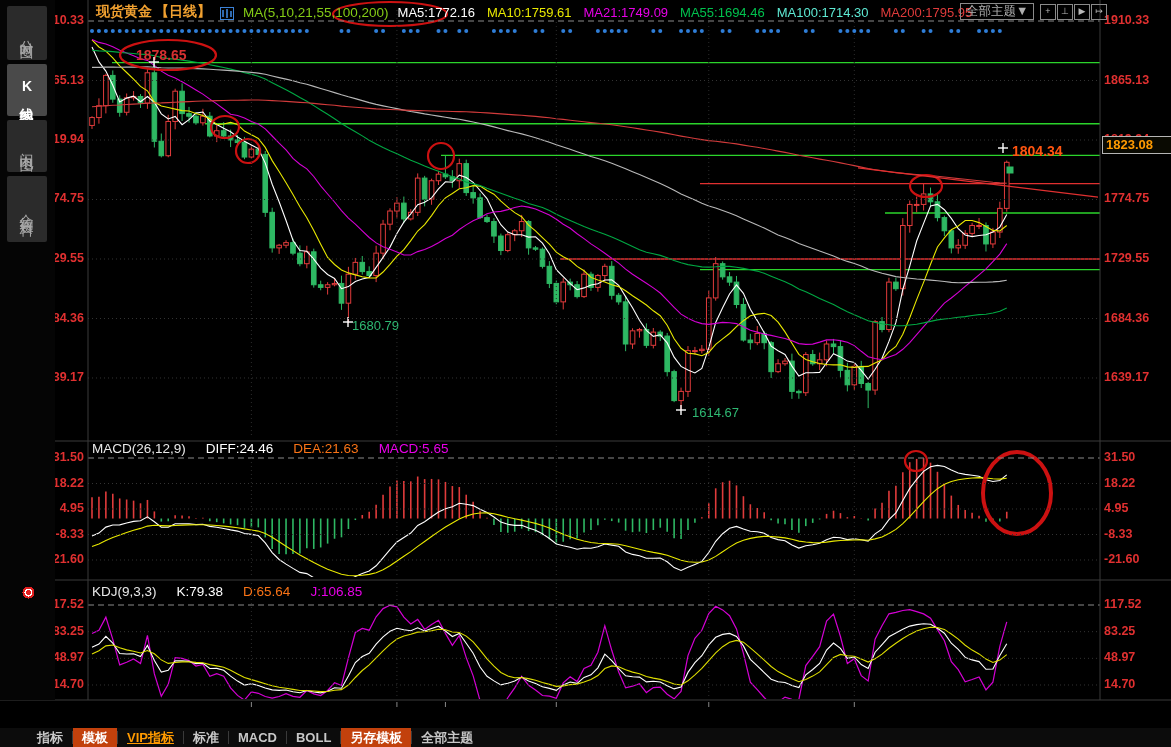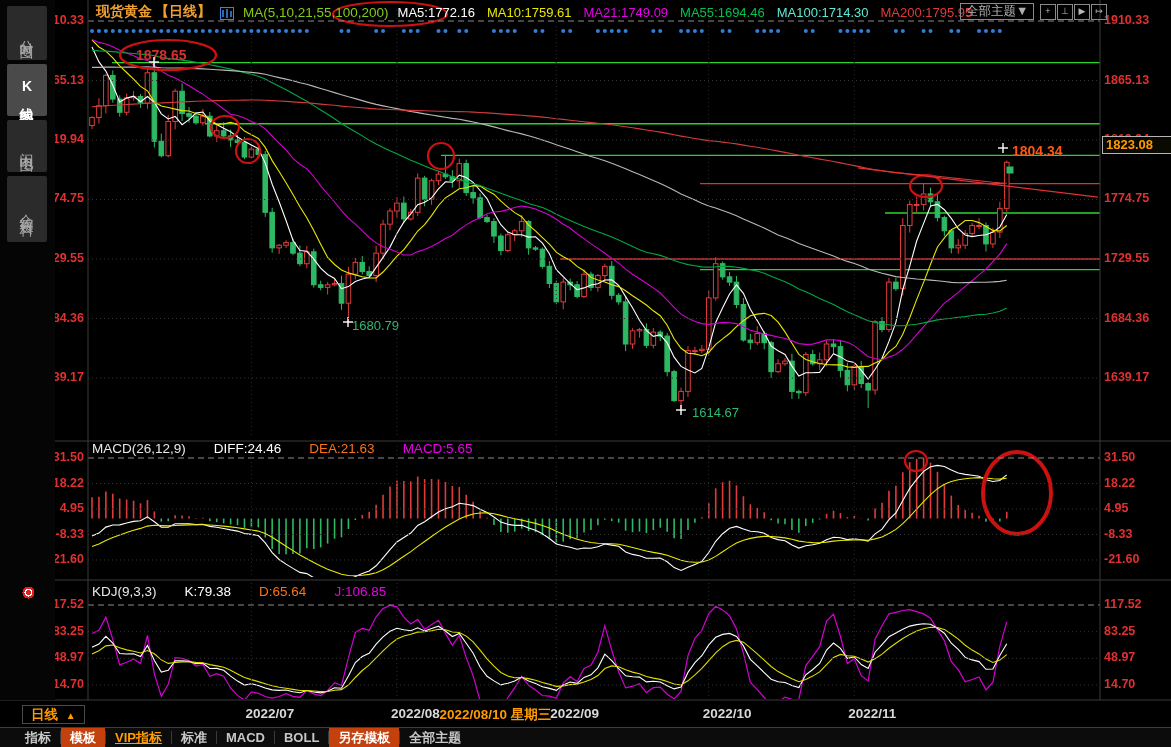--- a/index.html
+++ b/index.html
@@ -23,31 +23,31 @@
     border:1px solid #8a8a8a;color:#b0b0b0;font-size:12.5px;z-index:7;cursor:pointer;}
   .ticon{position:absolute;top:4px;width:14px;height:14px;border:1px solid #8a8a8a;color:#b9b9b9;
     font-size:9px;line-height:13px;text-align:center;z-index:7;cursor:pointer;}
   
   .axlbl{position:absolute;font-size:12.5px;font-weight:bold;color:#e03030;z-index:4;}
   .tagbox{left:1102px;top:136px;width:66px;height:16px;background:#0a0a02;border:1px solid #b5b5b5;
     color:#ff9a00;font-weight:bold;font-size:13px;line-height:16px;padding-left:3px;z-index:8;}
   .alerticon{left:22px;top:586px;width:13px;height:13px;border-radius:50%;z-index:6;
     background:radial-gradient(circle,#e02020 0 2.5px,#ffffff 2.5px 4px,#e02020 4px 6px,rgba(0,0,0,0) 6px);}
   
-  .phead{position:absolute;left:92px;display:flex;gap:28px;font-size:13.5px;z-index:6;white-space:nowrap;}
+  .phead{position:absolute;left:92px;display:flex;gap:20px;font-size:13.5px;z-index:6;white-space:nowrap;}
   .phead .t{color:#e8e8e8;} .phead .w{color:#ffffff;} .phead .y{color:#f97316;} .phead .m{color:#e800e8;}
   
   .daterow{left:0;top:701px;width:1171px;height:26px;background:#000;z-index:6;border-bottom:1px solid #3c3c3c;}
   .pbox{position:absolute;left:22px;top:4px;height:17px;line-height:17px;border:1px solid #4a4a4a;
     padding:0 8px;color:#ff9a00;font-weight:bold;font-size:13.5px;cursor:pointer;}
   .dlbl{position:absolute;top:5px;font-size:13.5px;font-weight:bold;color:#d8d8d8;white-space:nowrap;}
   .dlbl.hl{color:#ff9a00;}
   
   .tabbar{left:0;top:728px;width:1171px;height:19px;background:#0c0c0c;z-index:6;display:flex;
-    align-items:center;padding-left:16px;box-sizing:border-box;}
+    align-items:center;padding-left:28px;box-sizing:border-box;}
   .btab{font-size:13px;font-weight:bold;color:#c8c8c8;padding:0 9px;height:19px;line-height:19px;cursor:pointer;}
   .btab.active{background:#c2410c;color:#ffffff;}
   .btab.vip{color:#ff9a00;text-decoration:underline;}
   .bsep{width:1px;height:13px;background:#3a3a3a;}
 </style>
 </head>
 <body>
 
 <div id="app">
   <svg id="chart" class="abs" width="1171" height="747">
@@ -713,34 +713,20 @@
     <span class="y">DEA:21.63</span>
     <span class="m">MACD:5.65</span>
   </div>
   <div class="phead" style="top:584px">
     <span class="t">KDJ(9,3,3)</span>
     <span class="w">K:79.38</span>
     <span class="y">D:65.64</span>
     <span class="m">J:106.85</span>
   </div>
 
-  <div class="daterow abs">
-    <div class="pbox">
-      <span>日线</span>
-      <span style="font-size:10px;margin-left:4px">▲</span>
-    </div>
-    <div id="dates">
-        <div class="dlbl" style="left: 245.39px;">2022/07</div>
-        <div class="dlbl" style="left: 390.92px;">2022/08</div>
-        <div class="dlbl hl" style="left: 439.43px;">2022/08/10 星期三</div>
-        <div class="dlbl" style="left: 550.31px;">2022/09</div>
-        <div class="dlbl" style="left: 702.77px;">2022/10</div>
-        <div class="dlbl" style="left: 848.3px;">2022/11</div>
-      </div>
-  </div>
 
   <div class="tabbar abs" id="tabbar">
       <div class="btab">指标</div>
       <div class="bsep"></div>
       <div class="btab active">模板</div>
       <div class="bsep"></div>
       <div class="btab vip">VIP指标</div>
       <div class="bsep"></div>
       <div class="btab">标准</div>
       <div class="bsep"></div>

